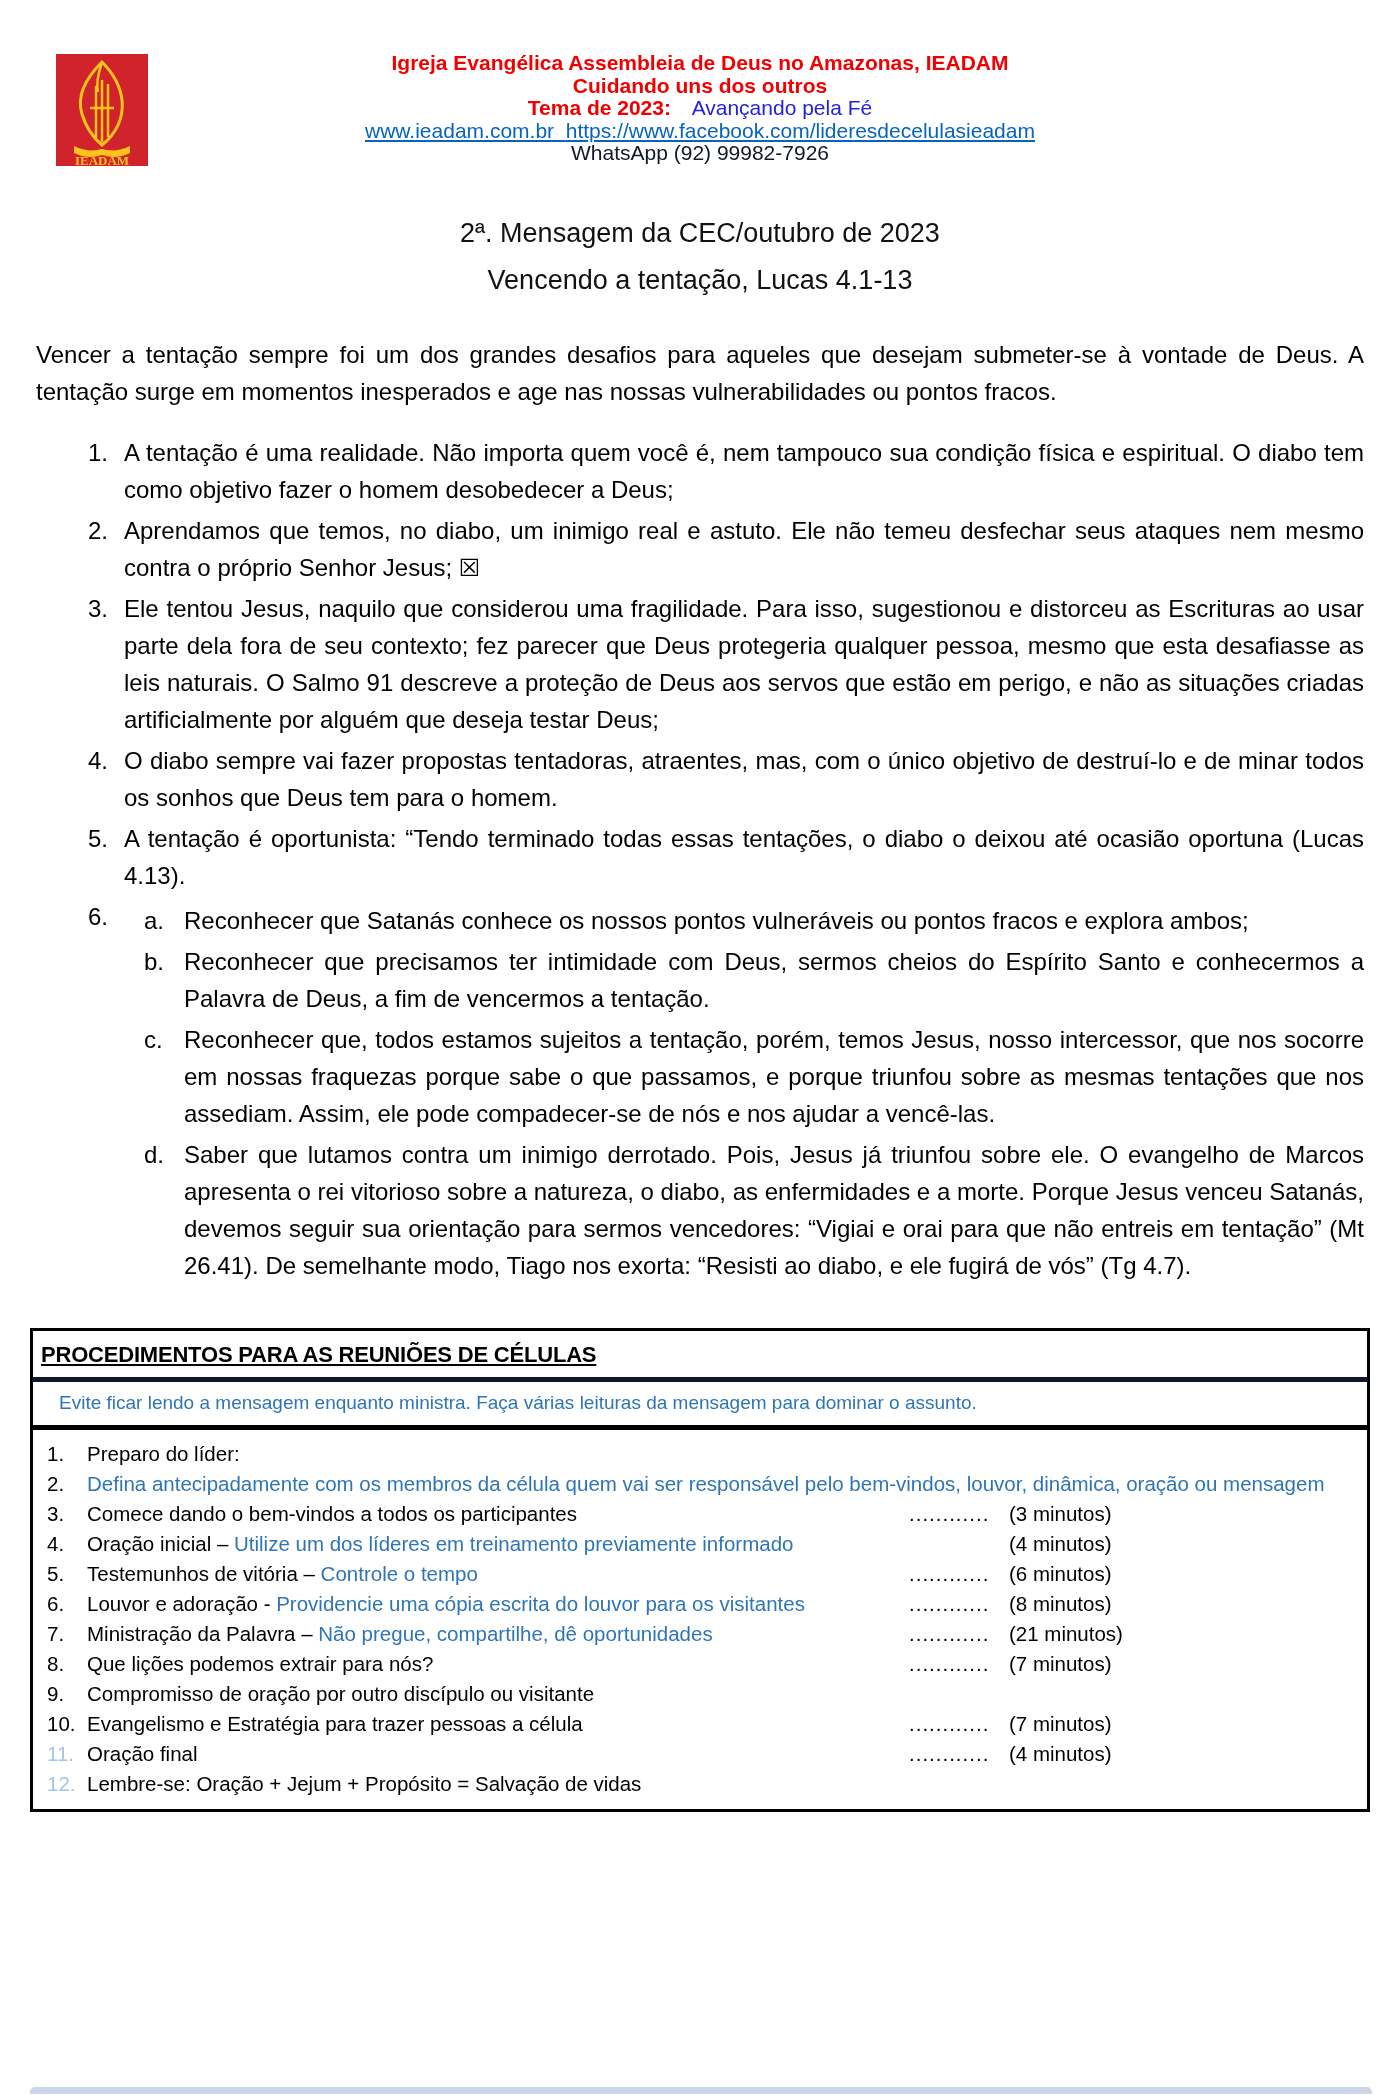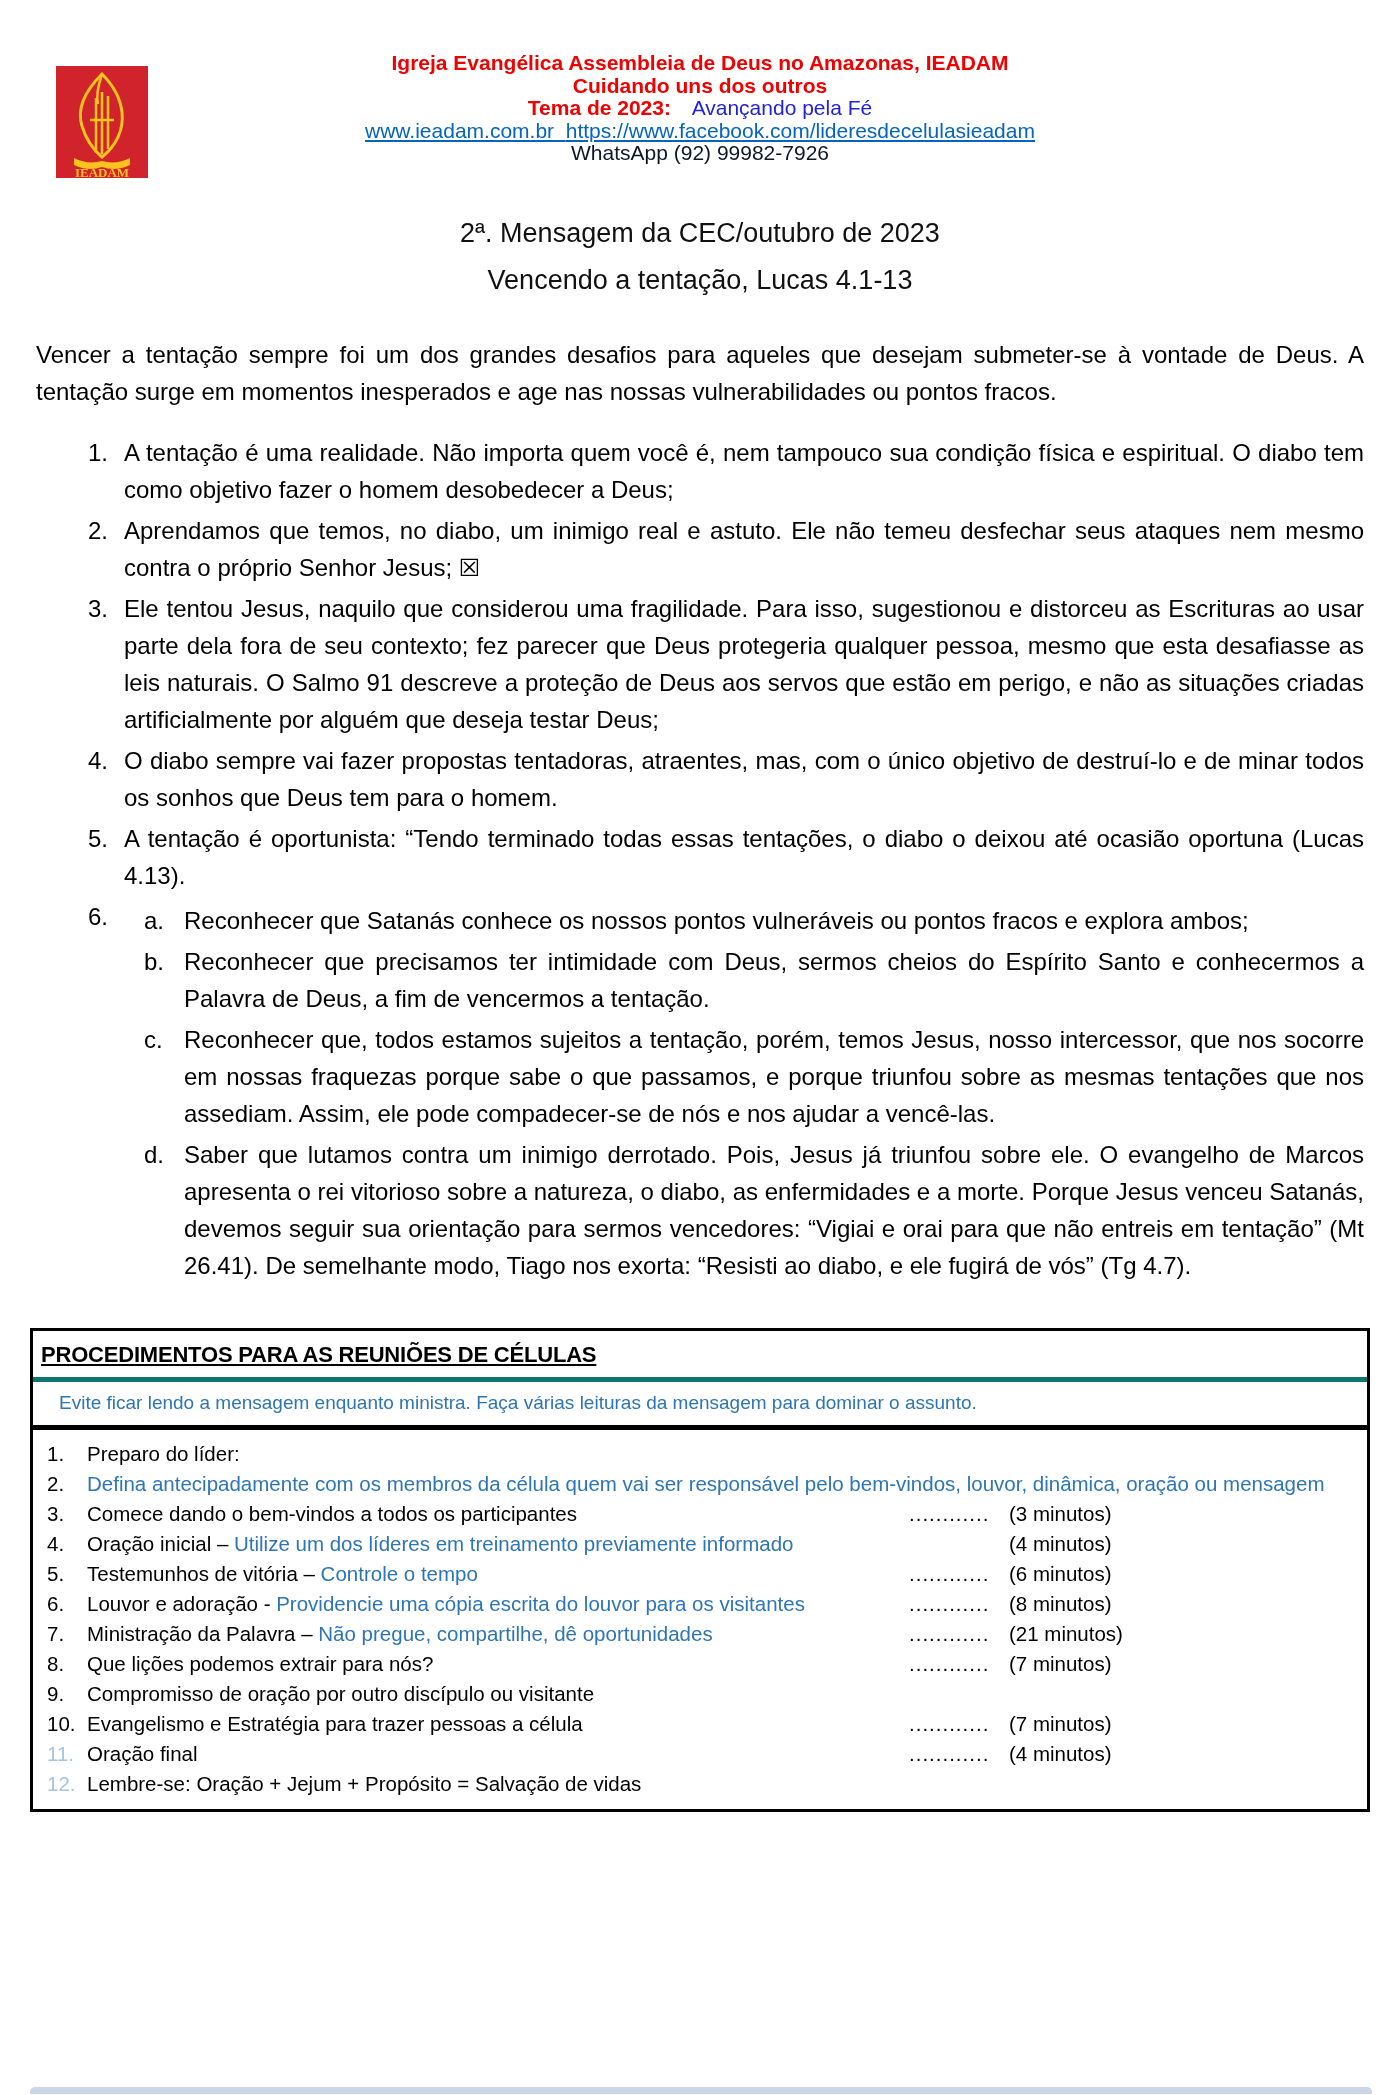--- a/index.html
+++ b/index.html
@@ -11,21 +11,21 @@
     overflow:hidden;
   }
   .page{
     position:relative;
     width:1400px;height:2095px;
     padding:52px 36px 0;
     box-sizing:border-box;
   }
   
   .header{position:relative;min-height:118px;}
-  .logo{position:absolute;left:20px;top:14px;}
+  .logo{position:absolute;left:20px;top:2px;}
   .header-text{width:100%;text-align:center;font-size:21px;line-height:22.5px;}
   .red{color:#f00000;font-weight:bold;}
   .blue-theme{color:#2222dd;margin-left:16px;}
   .links-line{color:#0563C1;text-decoration:underline;}
   .link{cursor:pointer;text-align:center;}
   .green{color:#0f172a;}
   
   .doc-title{margin-top:40px;text-align:center;font-size:27px;line-height:47px;color:#111;}
   
   .intro{margin-top:32px;font-size:24px;line-height:37px;text-align:justify;}
@@ -39,21 +39,21 @@
   .stext{flex:1;}
   
   .proc-box{
     margin:40px -6px 0;
     border:3px solid #000;
   }
   .proc-title{
     padding:11px 8px 9px;
     font-size:22px;font-weight:600;letter-spacing:-0.2px;
     text-decoration:underline;
-    border-bottom:5px solid #0f766e;
+    border-bottom:5px solid #0f172a;
   }
   .proc-note{
     padding:10px 26px 11px;
     font-size:19px;color:#2E75B6;
     border-bottom:5px solid #000;
   }
   .proc-list{padding:9px 8px 10px 10px;}
   .proc-row{display:flex;font-size:20.5px;line-height:30px;}
   .proc-num{flex:0 0 44px;padding-left:4px;box-sizing:border-box;}
   .proc-text{flex:1;}

